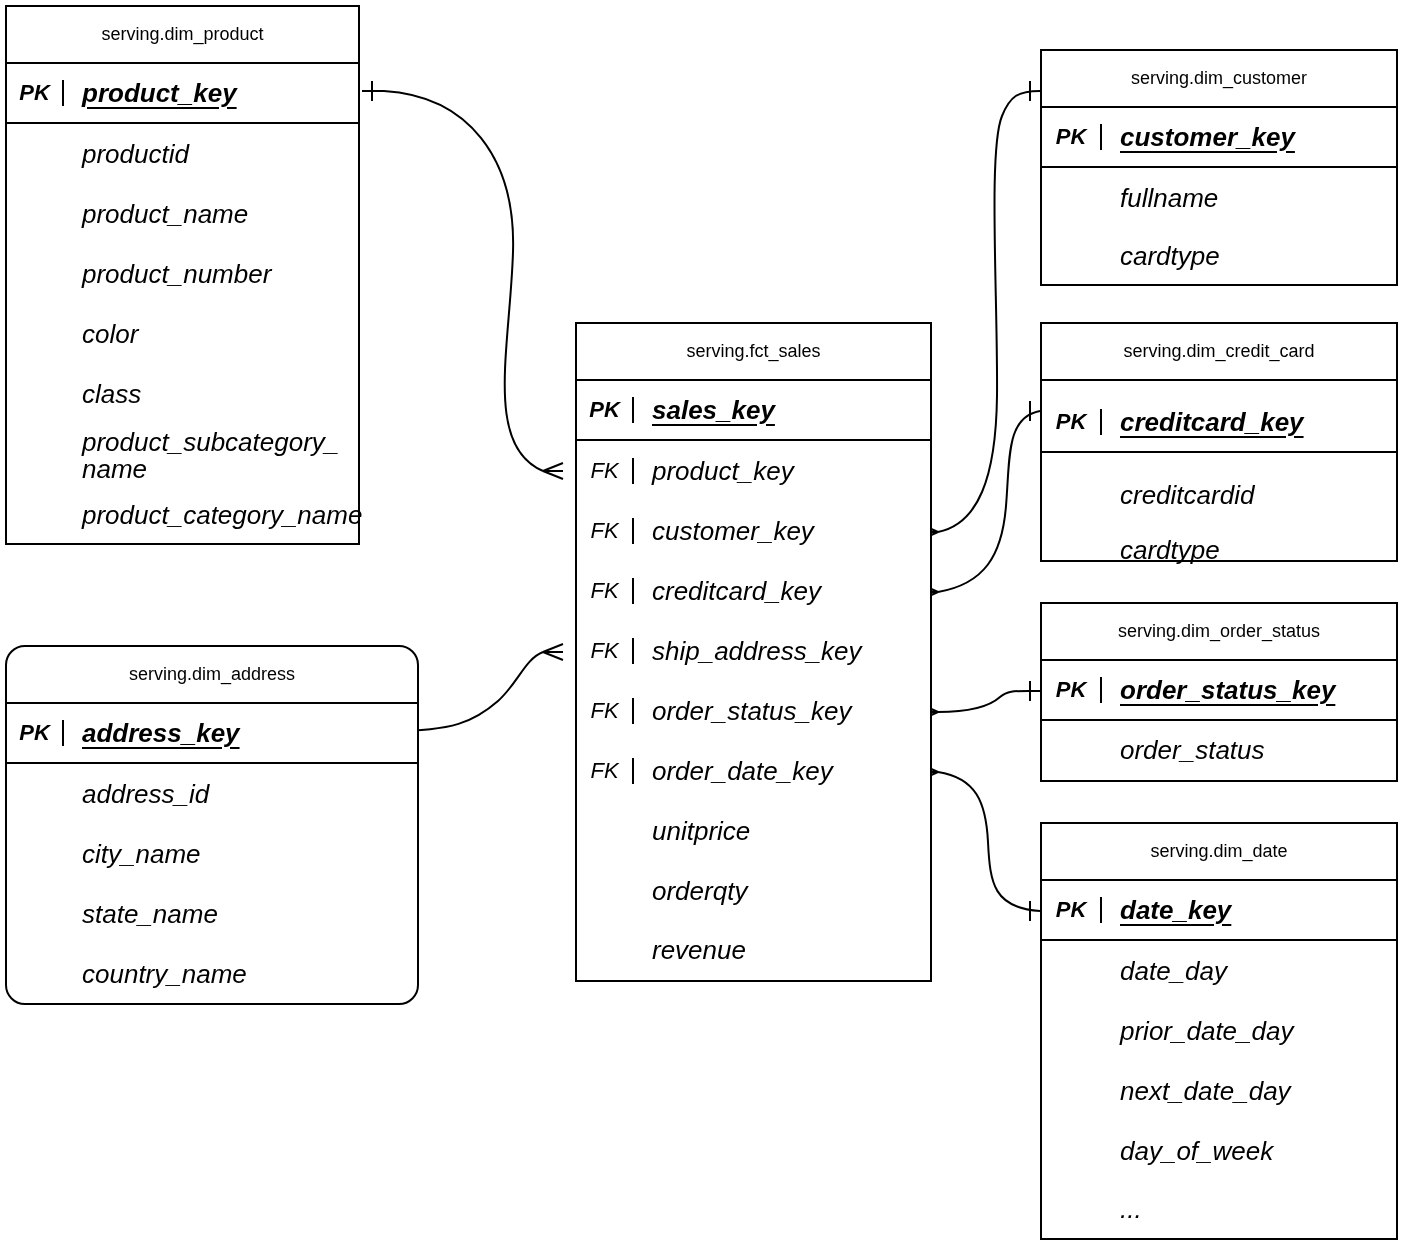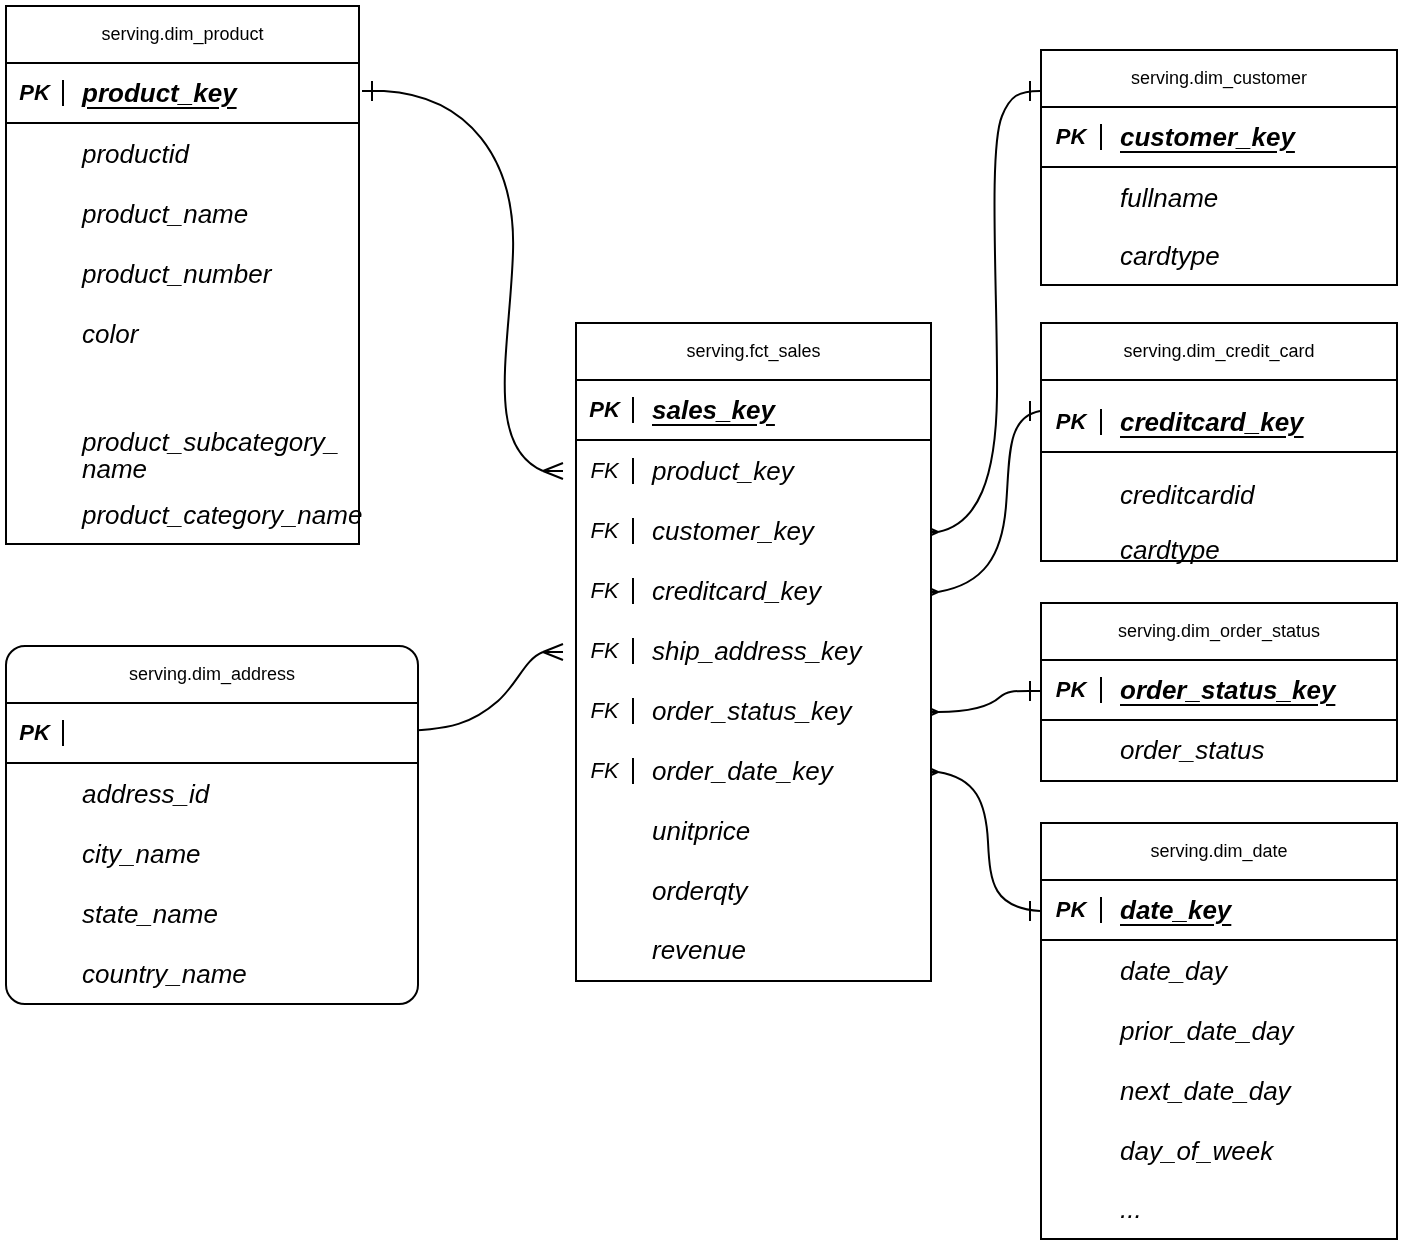--- a/index.html
+++ b/index.html
@@ -101,40 +101,42 @@
     <div class="erow frow">
       <div class="kc"></div>
       <div class="fc">product_number</div>
     </div>
     <div class="erow frow">
       <div class="kc"></div>
       <div class="fc">color</div>
     </div>
     <div class="erow frow">
       <div class="kc"></div>
+      <div class="fc">class</div>
     </div>
     <div class="erow frow-tall">
       <div class="kc"></div>
       <div class="fc">product_subcategory_
 name</div>
     </div>
     <div class="erow frow-short">
       <div class="kc"></div>
       <div class="fc">product_category_name</div>
     </div>
     <div class="erow fill">
       <div class="kc"></div>
         <div class="fc"></div>
     </div>
   </div>
 
   <div class="entity" style="left:5px;top:645px;width:414px;height:360px;border-radius:20px;">
     <div class="ehead">serving.dim_address</div>
     <div class="erow pkrow">
       <div class="kc pktag">PK</div>
+      <div class="fc pkname">address_key</div>
     </div>
     <div class="erow frow">
       <div class="kc"></div>
       <div class="fc">address_id</div>
     </div>
     <div class="erow frow">
       <div class="kc"></div>
       <div class="fc">city_name</div>
     </div>
     <div class="erow frow">

